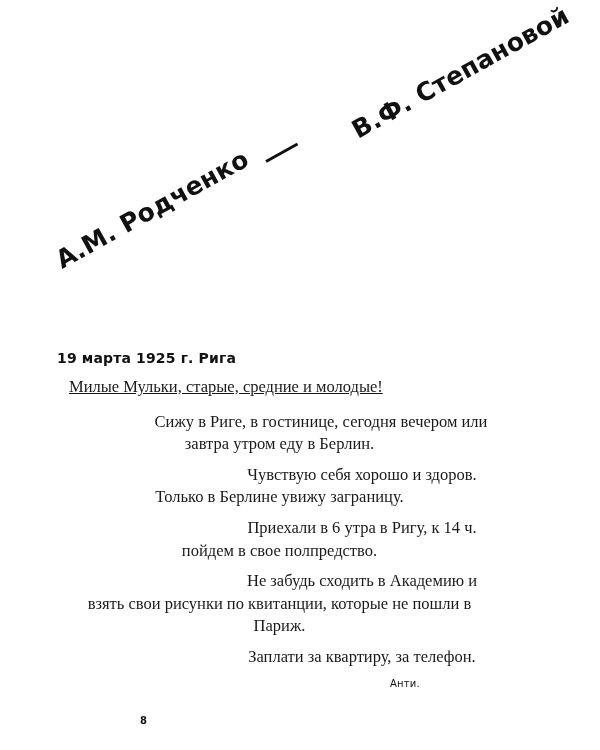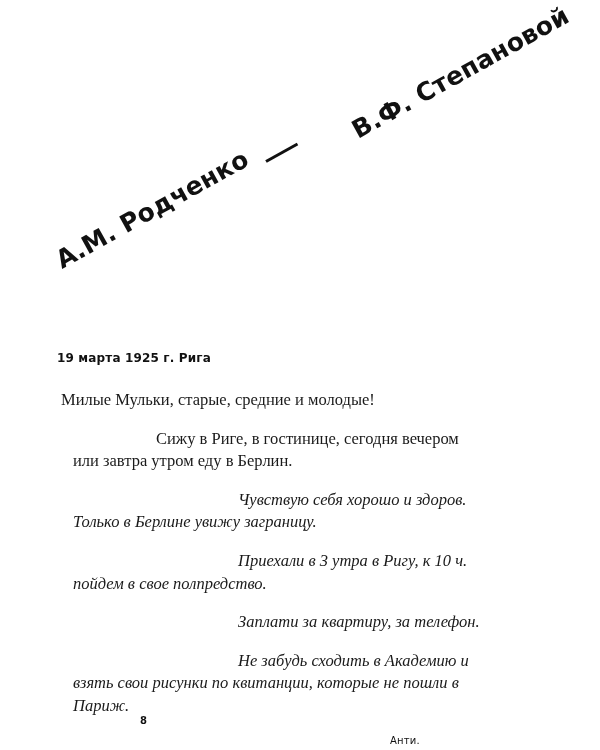--- a/index.html
+++ b/index.html
@@ -60,40 +60,41 @@
   
   .letter {
     position: absolute;
     left: 57px;
     top: 352px;
     width: 445px;
   }
   .date-line {
     font-family: "DejaVu Sans", sans-serif;
     font-weight: 700;
-    font-size: 12px;
+    font-size: 14px;
     letter-spacing: 0.15px;
     color: #111111;
-    margin: 0 0 25px 0;
+    margin: 0 0 4px 0;
     line-height: 12px;
   }
   .salutation {
     font-size: 16.5px;
     line-height: 22.6px;
-    margin: 4px;
+    margin: 12px;
     white-space: nowrap;
+    text-decoration: underline;
   }
   .para {
     font-size: 16.5px;
     line-height: 22.6px;
-    margin: 16px;
-    text-align: left;
+    margin: 8px;
+    text-align: center;
   }
   .para.ind-small { text-indent: 83px; }
-  .para.ind-large { text-indent: 165px; font-style: italic; }
+  .para.ind-large { text-indent: 165px; }
   .para sup {
     font-size: 9.5px;
     vertical-align: super;
     line-height: 0;
   }
   .signature {
     font-family: "DejaVu Sans", sans-serif;
     font-weight: 400;
     font-size: 10px;
     letter-spacing: 0.2px;
@@ -127,23 +128,23 @@
 
   <div class="letter">
 
     <p class="date-line">19 марта 1925 г. Рига</p>
 
     <p class="salutation">Милые Мульки, старые, средние и молодые!</p>
 
     <div>
         <p class="para ind-small">Сижу в Риге, в гостинице, сегодня вечером или завтра утром еду в Берлин.</p>
         <p class="para ind-large">Чувствую себя хорошо и здоров. Только в Берлине увижу заграницу.</p>
-        <p class="para ind-large">Приехали в 3 утра в Ригу, к 10 ч. пойдем в свое полпредство.</p>
+        <p class="para ind-large">Приехали в 6 утра в Ригу, к 14 ч. пойдем в свое полпредство.</p>
+        <p class="para ind-large">Не забудь сходить в Академию и взять свои рисунки по квитанции, которые не пошли в Париж.</p>
         <p class="para ind-large">Заплати за квартиру, за телефон.</p>
-        <p class="para ind-large">Не забудь сходить в Академию и взять свои рисунки по квитанции, которые не пошли в Париж.</p>
       </div>
 
     <p class="signature">Анти.</p>
 
   </div>
 
   <div class="folio">8</div>
 
 </div>
 

